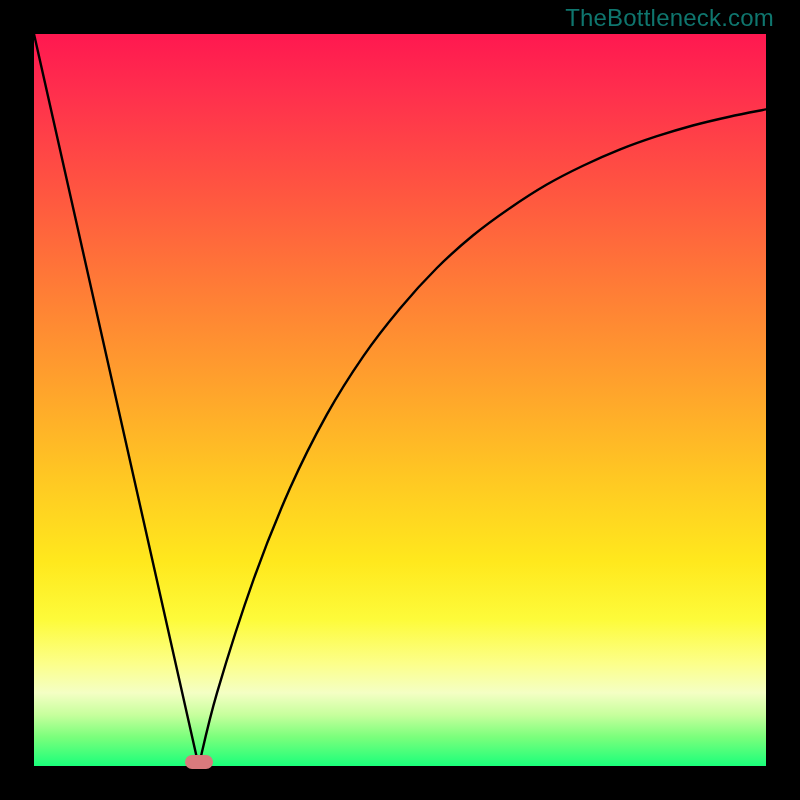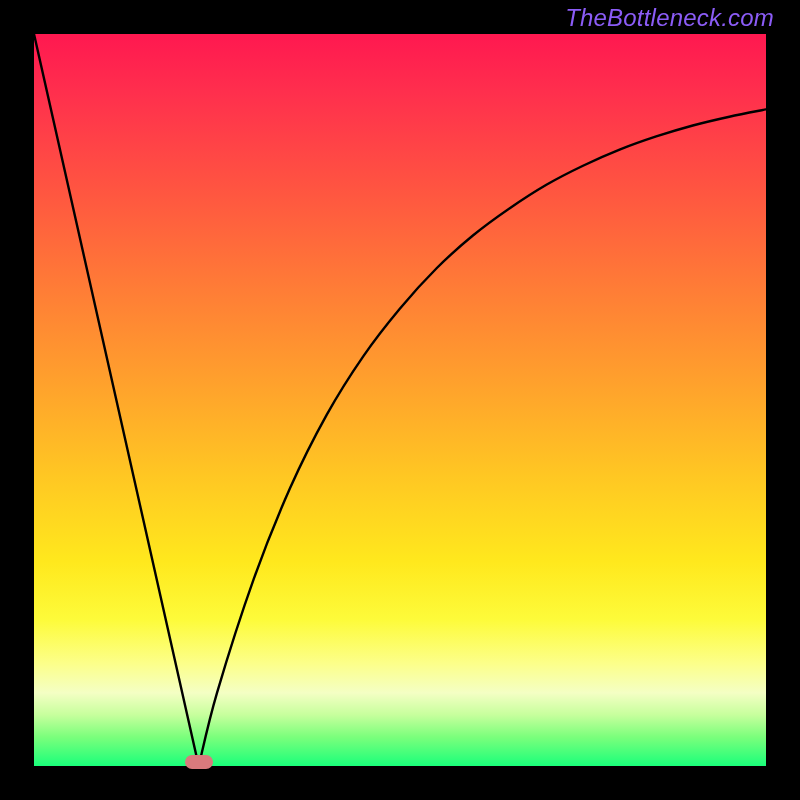--- a/index.html
+++ b/index.html
@@ -39,25 +39,24 @@
       #f4ffc4 90%,
       #c7ff9d 93%,
       #7cff7c 96%,
       #1aff7a 100%
     );
   }
   .attribution {
     position: absolute;
     top: 4px;
     right: 26px;
-    color: #8b5cf6;
+    color: #0f766e;
     font-size: 24px;
     font-weight: 500;
     letter-spacing: 0.2px;
-    font-style: italic;
   }
   svg.curve {
     position: absolute;
     left: 0;
     top: 0;
     width: 732px;
     height: 732px;
   }
   .marker {
     position: absolute;

